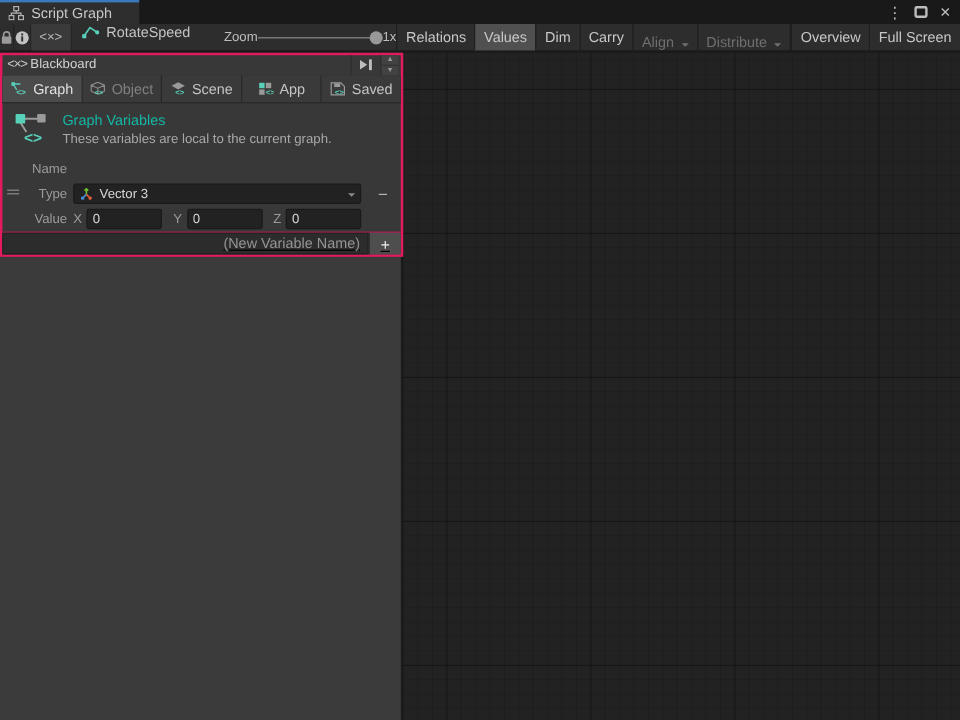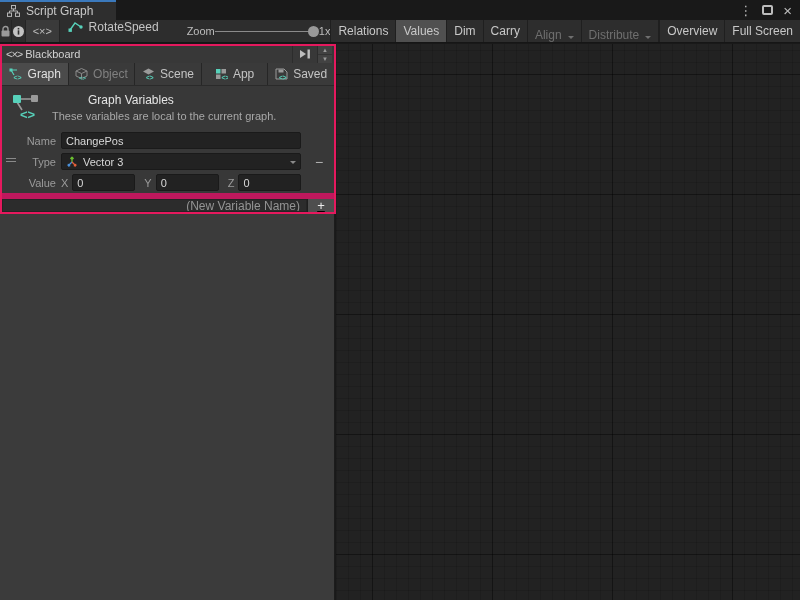--- a/index.html
+++ b/index.html
@@ -72,42 +72,42 @@
   .scroll-btn + .scroll-btn { border-top:1px solid #333; }
 
   .bb-tabs { height:23px; display:flex; background:#303030; border-bottom:1px solid #2a2a2a; }
   .bb-tab { flex:1; display:flex; align-items:center; justify-content:center; gap:5px;
     font-size:12px; color:#c4c4c4; background:#3a3a3a; border-right:1px solid #262626; }
   .bb-tab:last-child { border-right:none;text-align:center; }
   .bb-tab.active { background:#4b4b4b; color:#e0e0e0; }
   .bb-tab.disabled { color:#808080; }
 
   .bb-section { height:44px; display:flex; align-items:center; gap:10px; padding-left:10px; }
-  .sec-title { font-size:12px; color:#e5e5e5;margin-left:36px; }
+  .sec-title { font-size:12px; color:#14b8a6; }
   .sec-sub { font-size:11px; color:#a8a8a8; margin-top:3px; }
 
   .bb-rows { padding-top:1px; }
   .row { height:21px; display:flex; align-items:center; position:relative; padding-left:2px; }
   .row-label { width:57px; text-align:right; font-size:11px; color:#9b9b9b; padding-right:5px; }
   .field { background:#222222; border:1px solid #1a1a1a; border-radius:2px; height:17px;
     color:#d8d8d8; font-size:11px; padding:0 4px; outline:none;
     font-family:"Liberation Sans", sans-serif; }
   .name-input { width:240px; }
   .drag-handle { position:absolute; left:4px; top:7px; width:10px; }
   .drag-handle i { display:block; height:1px; background:#8a8a8a; margin-bottom:2px; }
   .type-dd { width:240px; display:flex; align-items:center; gap:5px; }
   .type-dd .dd-label { flex:1; }
   .minus-btn { margin-left:14px; color:#b4b4b4; font-size:14px; line-height:1;
     cursor:default; }
   .axis-label { font-size:11px; color:#9b9b9b; margin-right:4px; }
   .axis-label.axis-gap { margin-left:9px; }
   .axis-input { width:63px; }
 
   .bb-footer { margin-top:auto; height:19px; display:flex; align-items:stretch;
-    border-top:6px solid #be185d;text-decoration:underline; }
+    border-top:1px solid #be185d;text-decoration:underline; }
   .newvar-input { flex:1; background:#2c2c2c; border:1px solid #242424; border-radius:0;
     text-align:right; color:#949494; font-size:12px; padding-right:6px; height:auto; }
   .newvar-input::placeholder { color:#949494; opacity:1; }
   .add-btn { width:27px; background:#4e4e4e; color:#ececec; display:flex; align-items:center;
     justify-content:center; font-size:13px; border-left:1px solid #1e1e1e; }
 </style>
 </head>
 <body>
 
 <div class="window">
@@ -265,21 +265,20 @@
         </svg>
         <div>
           <div class="sec-title">Graph Variables</div>
           <div class="sec-sub">These variables are local to the current graph.</div>
         </div>
       </div>
 
       <div class="bb-rows">
         <div class="row">
           <span class="row-label">Name</span>
-          <input class="field name-input" value="ChangePos" style="">
         </div>
         <div class="row">
           <span class="drag-handle">
               <i></i>
               <i></i>
             </span>
           <span class="row-label">Type</span>
           <div class="field type-dd">
             <svg width="12" height="12" viewBox="0 0 12 12">
               <path d="M6 6 L6 1 M6 1 L4.5 3 M6 1 L7.5 3" stroke="#6abe30" stroke-width="1.3" fill="none"></path>

